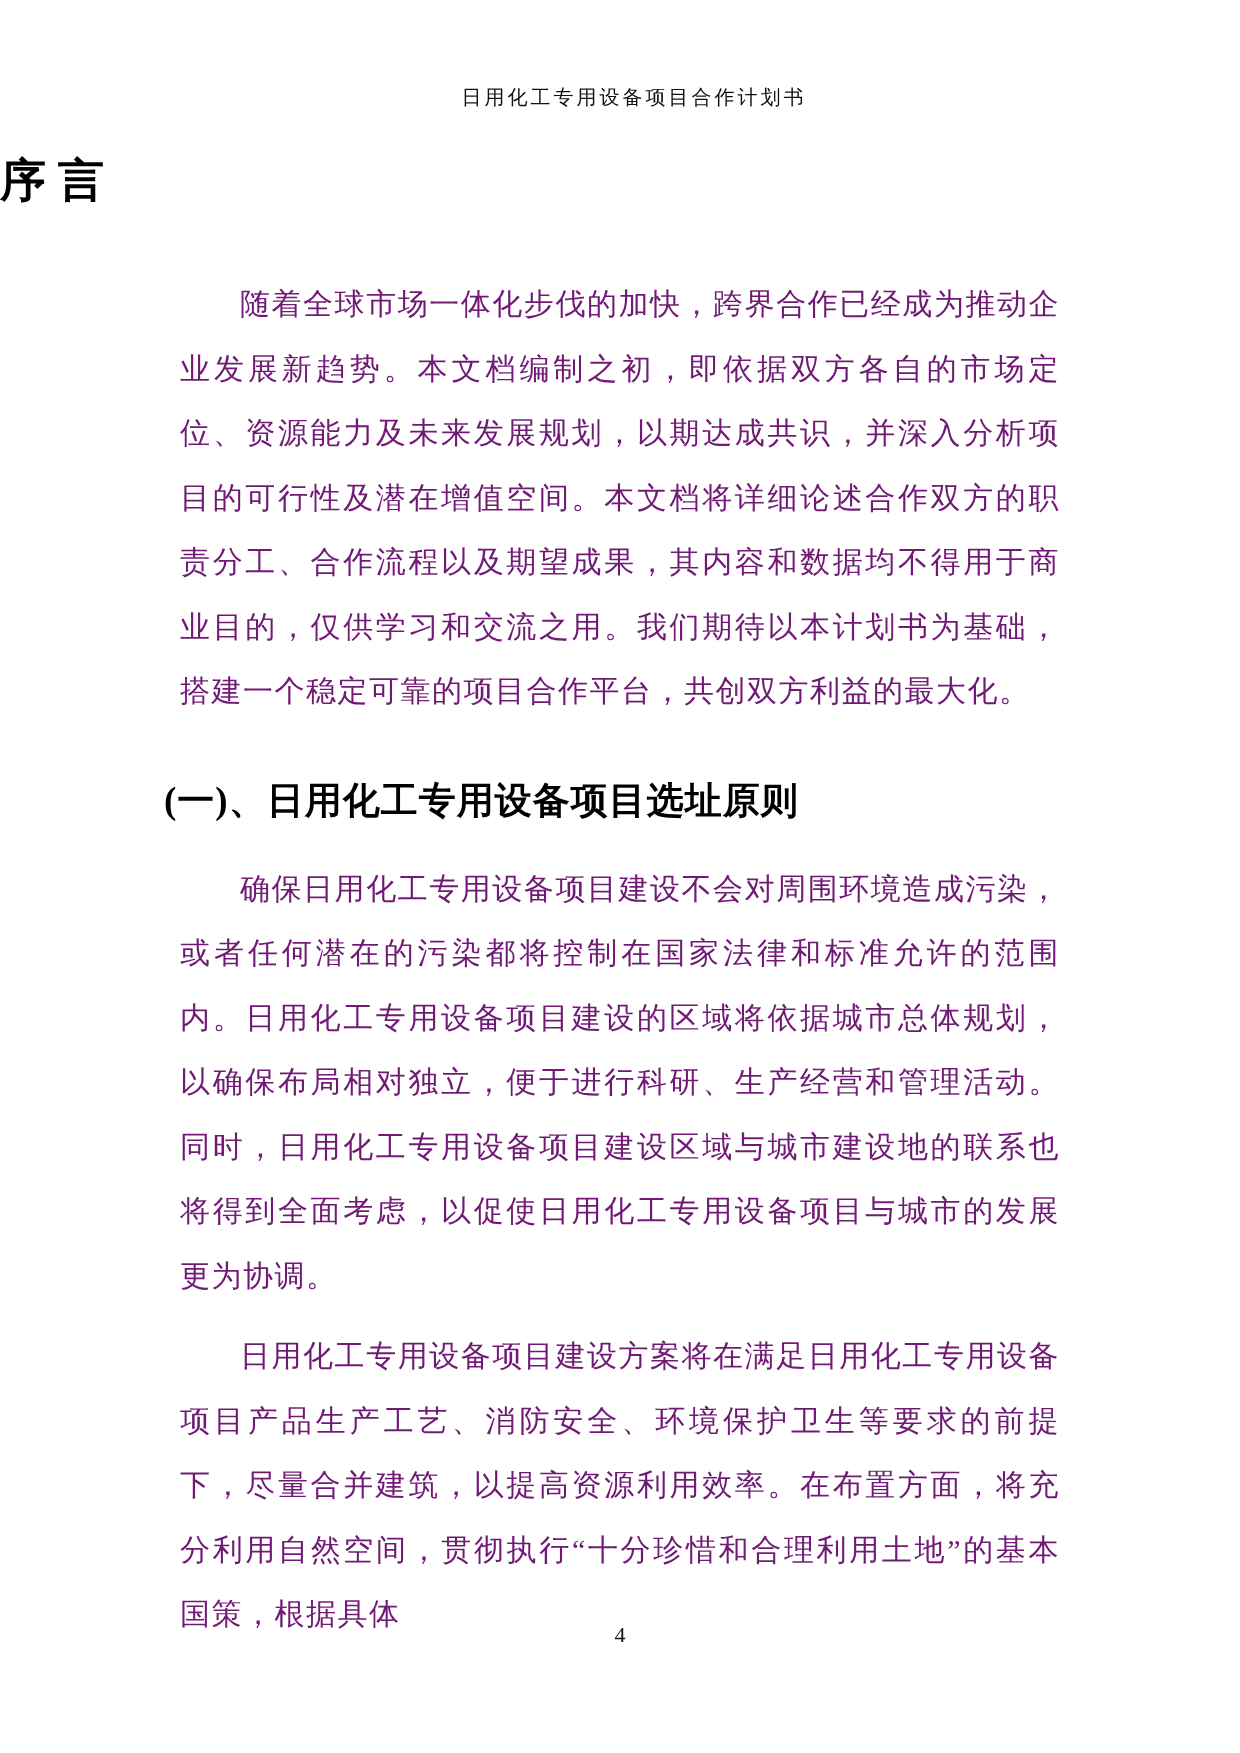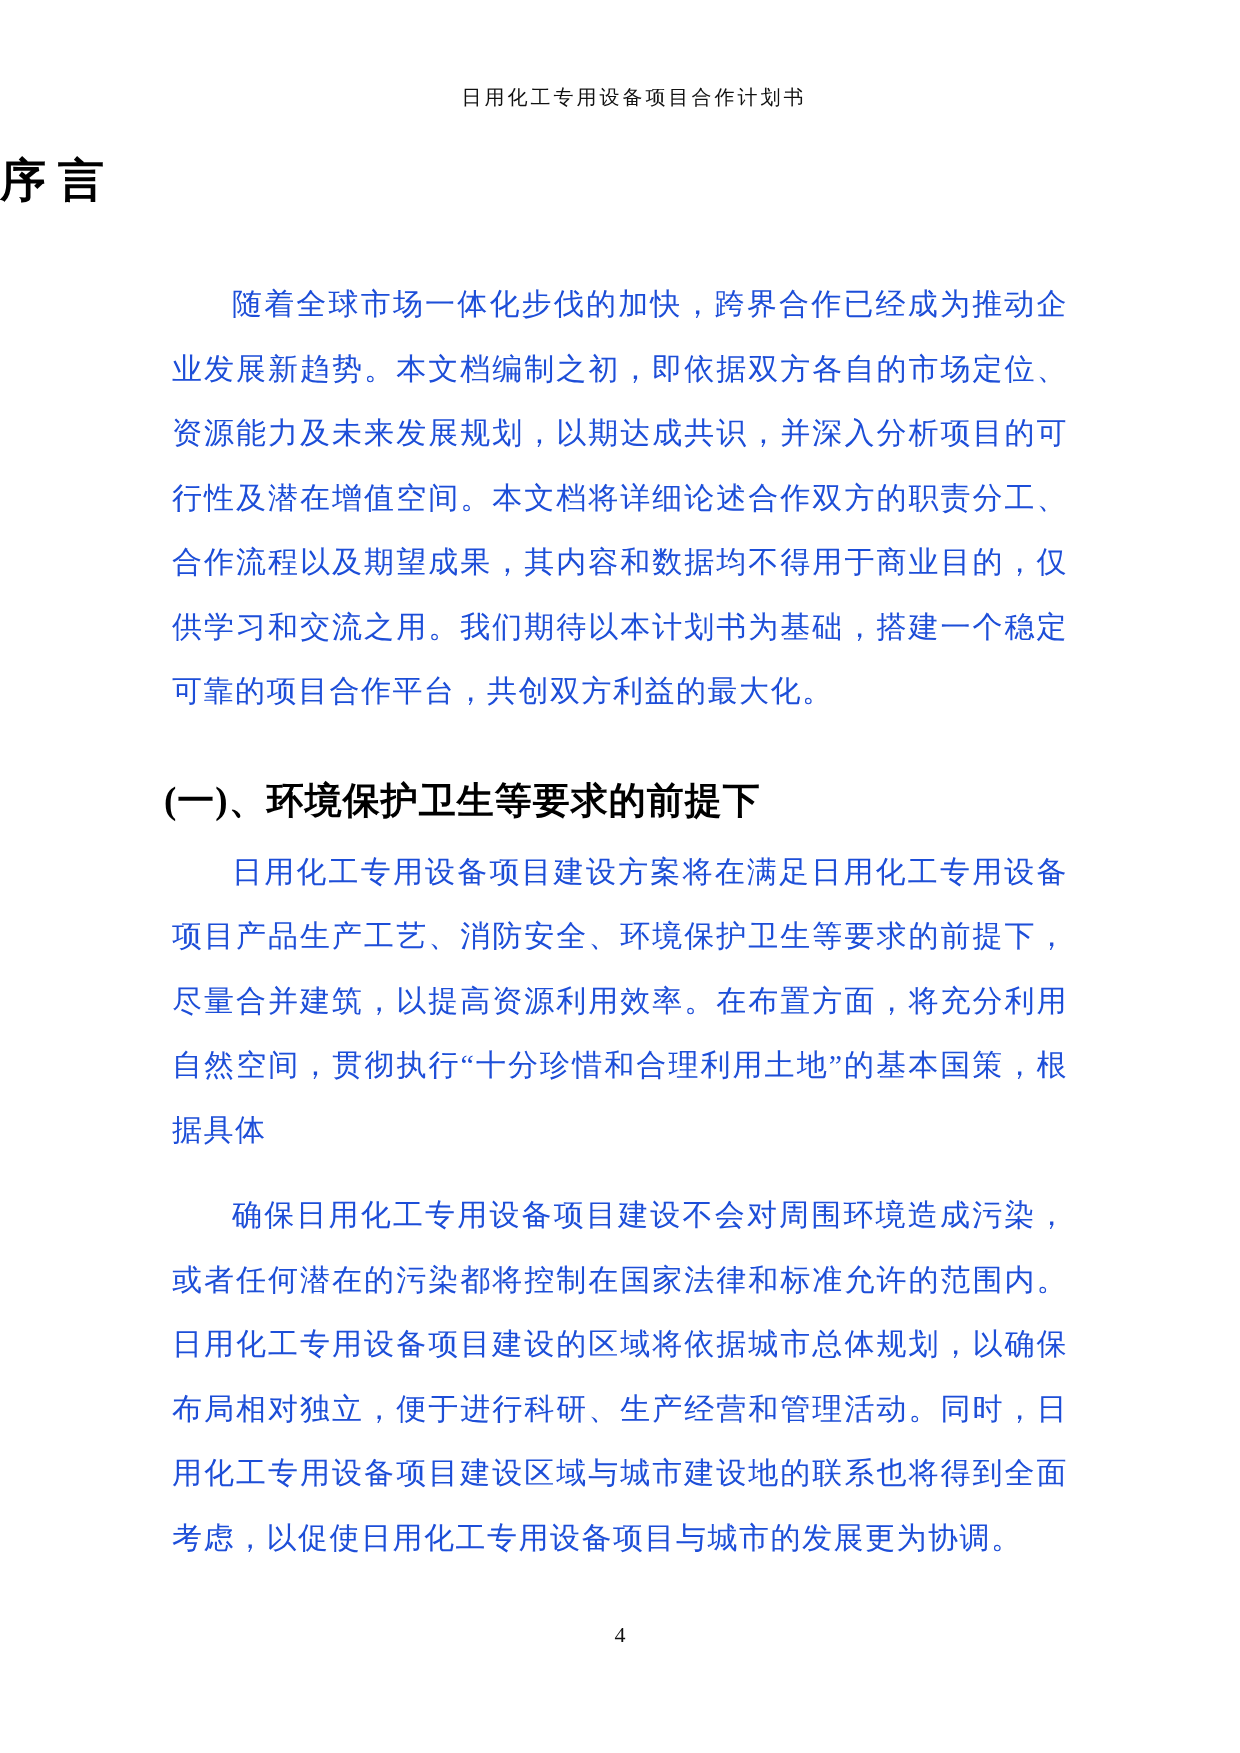--- a/index.html
+++ b/index.html
@@ -32,28 +32,28 @@
     font-size: 46px;
     line-height: 62px;
     font-weight: 700;
     letter-spacing: 12px;
   }
   .content {
     margin: 0 164px;
     width: 912px;
   }
   .body-para {
-    margin: 8px;
+    margin: 16px;
     font-size: 30px;
     line-height: 64.5px;
     letter-spacing: 1.5px;
     text-align: justify;
     text-justify: inter-ideograph;
     text-indent: 2em;
-    color: #1d4ed8;
+    color: #701a75;
   }
   .para-first {
     margin-top: 60px;
   }
   .h-level1 {
     margin: 42px 0 0 0;
     font-size: 30px;
     line-height: 64px;
     font-weight: 700;
     letter-spacing: 2px;
@@ -90,23 +90,23 @@
 
   <div class="page-header">日用化工专用设备项目合作计划书</div>
 
   <h1 class="doc-title">序言</h1>
 
   <div class="content">
 
     <p class="body-para para-first">随着全球市场一体化步伐的加快，跨界合作已经成为推动企业发展新趋势。本文档编制之初，即依据双方各自的市场定位、资源能力及未来发展规划，以期达成共识，并深入分析项目的可行性及潜在增值空间。本文档将详细论述合作双方的职责分工、合作流程以及期望成果，其内容和数据均不得用于商业目的，仅供学习和交流之用。我们期待以本计划书为基础，搭建一个稳定可靠的项目合作平台，共创双方利益的最大化。</p>
 
 
-    <h3 class="h-level2">(一)、环境保护卫生等要求的前提下</h3>
+    <h3 class="h-level2">(一)、日用化工专用设备项目选址原则</h3>
+
+    <p class="body-para para-after-h2">确保日用化工专用设备项目建设不会对周围环境造成污染，或者任何潜在的污染都将控制在国家法律和标准允许的范围内。日用化工专用设备项目建设的区域将依据城市总体规划，以确保布局相对独立，便于进行科研、生产经营和管理活动。同时，日用化工专用设备项目建设区域与城市建设地的联系也将得到全面考虑，以促使日用化工专用设备项目与城市的发展更为协调。</p>
 
     <p class="body-para para-last">日用化工专用设备项目建设方案将在满足日用化工专用设备项目产品生产工艺、消防安全、环境保护卫生等要求的前提下，尽量合并建筑，以提高资源利用效率。在布置方面，将充分利用自然空间，贯彻执行“十分珍惜和合理利用土地”的基本国策，根据具体</p>
-
-    <p class="body-para para-after-h2">确保日用化工专用设备项目建设不会对周围环境造成污染，或者任何潜在的污染都将控制在国家法律和标准允许的范围内。日用化工专用设备项目建设的区域将依据城市总体规划，以确保布局相对独立，便于进行科研、生产经营和管理活动。同时，日用化工专用设备项目建设区域与城市建设地的联系也将得到全面考虑，以促使日用化工专用设备项目与城市的发展更为协调。</p>
 
   </div>
 
   <div class="page-number">4</div>
 
 </div>
 
 </body></html>

